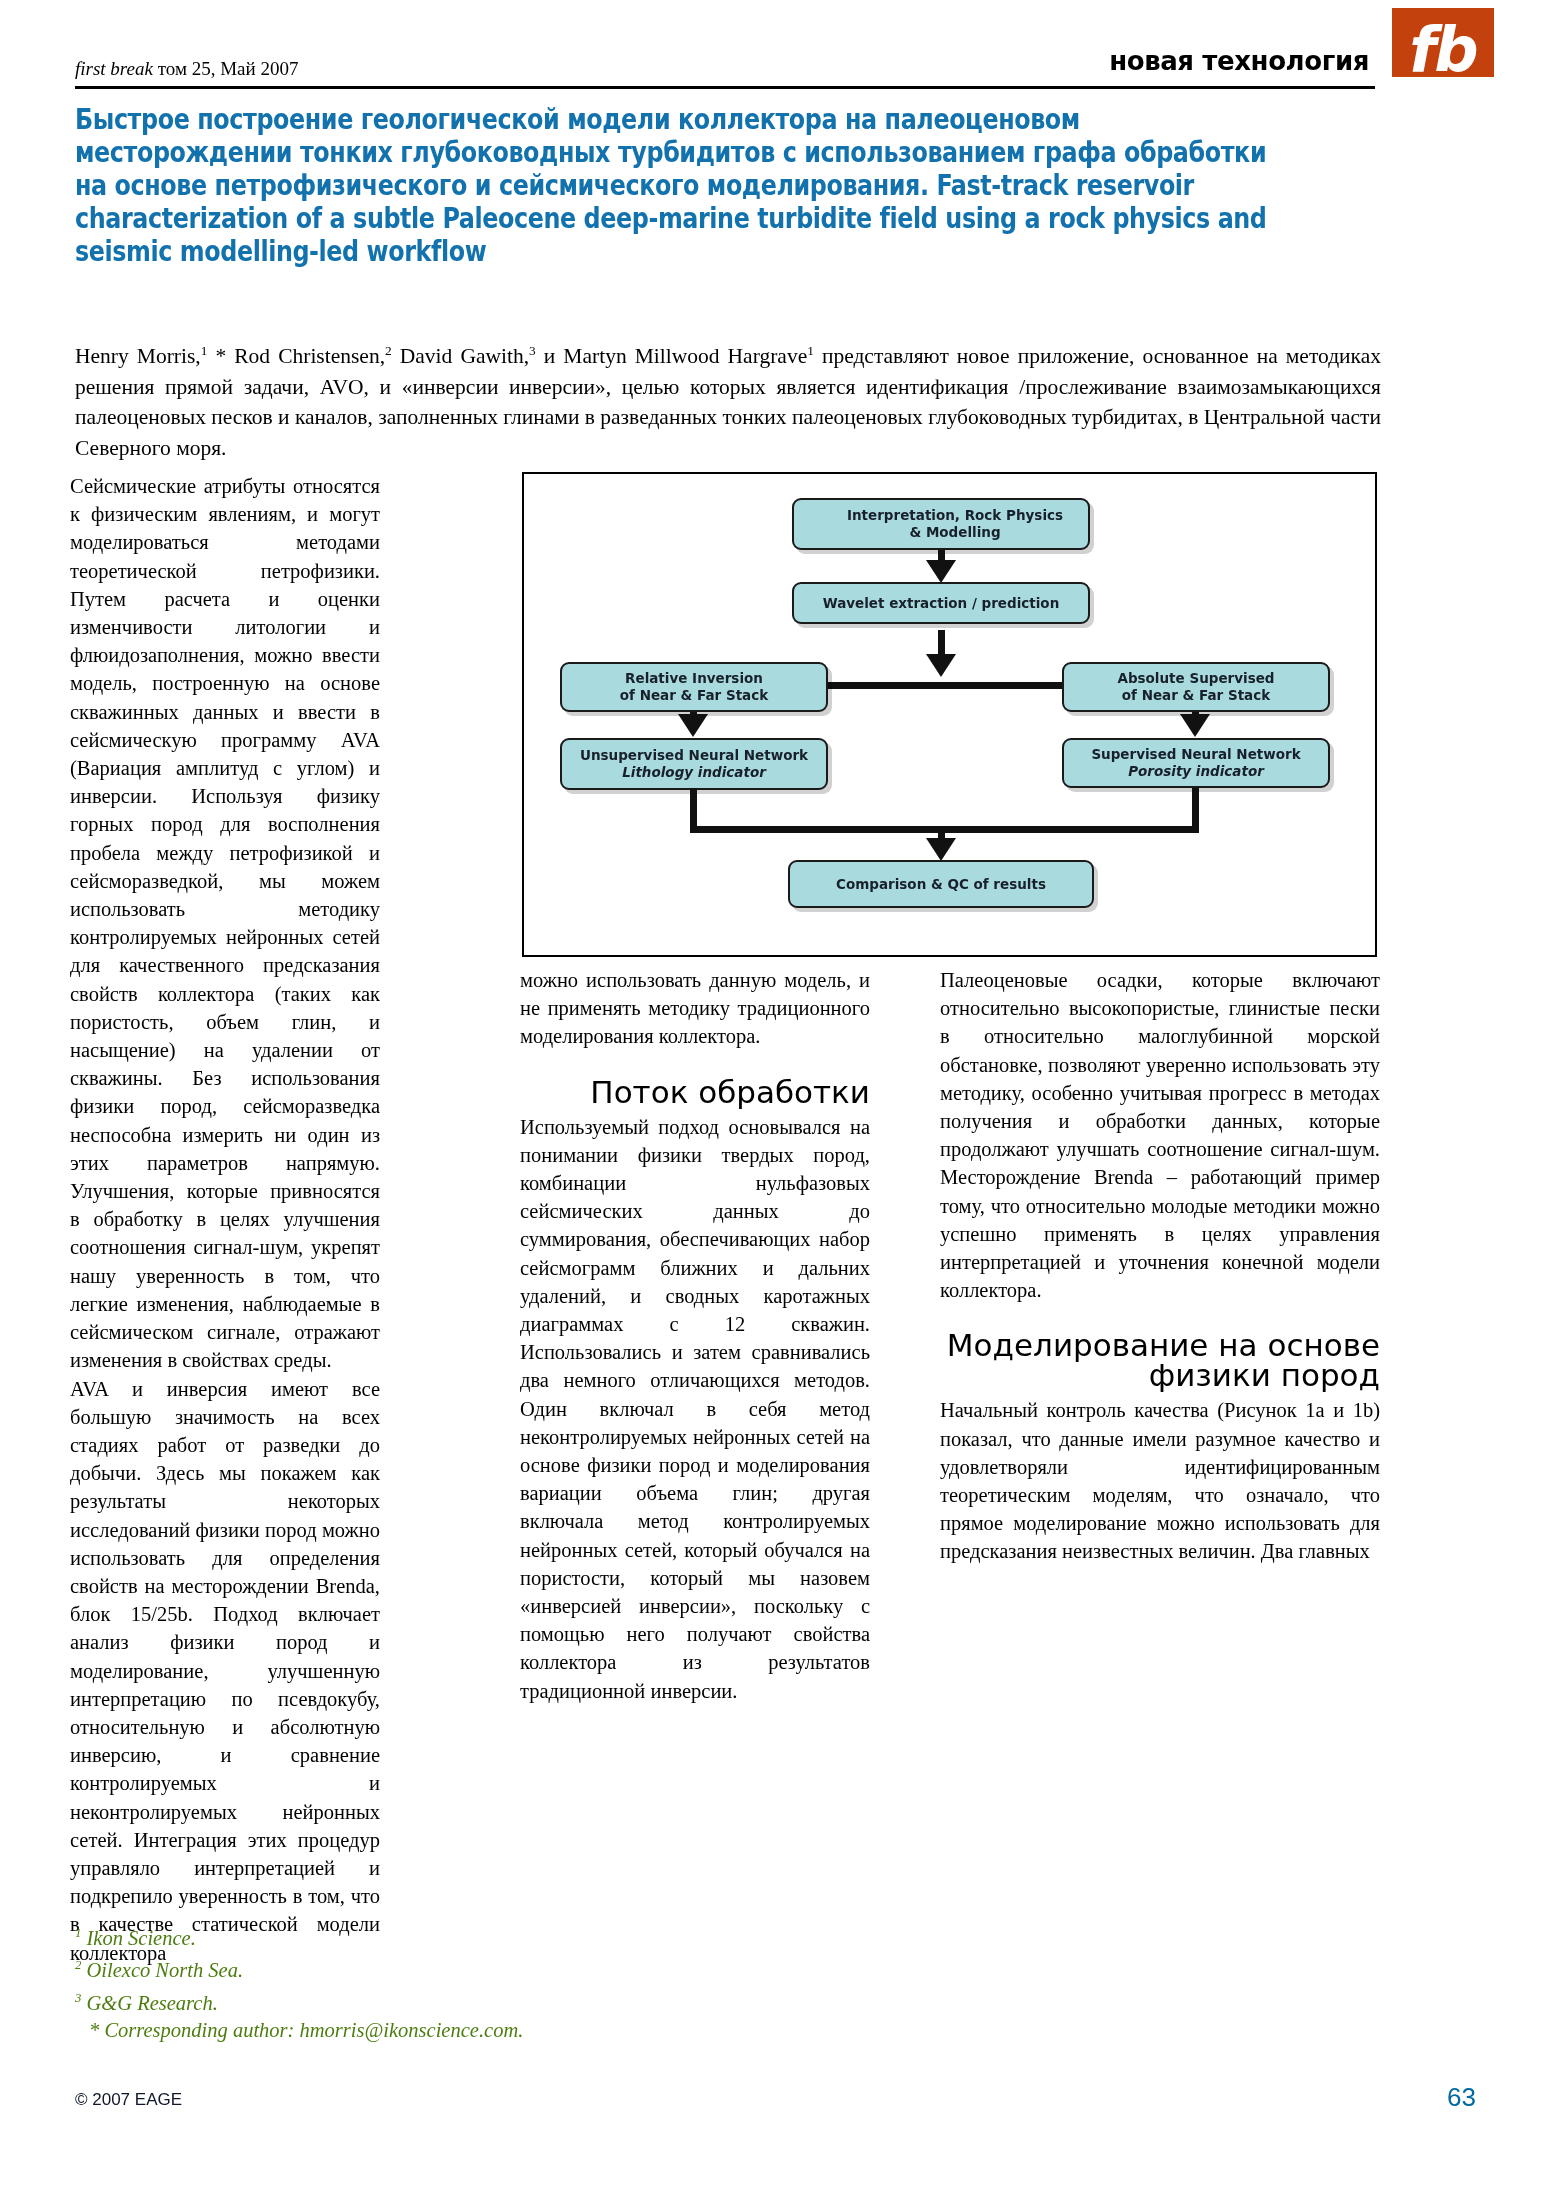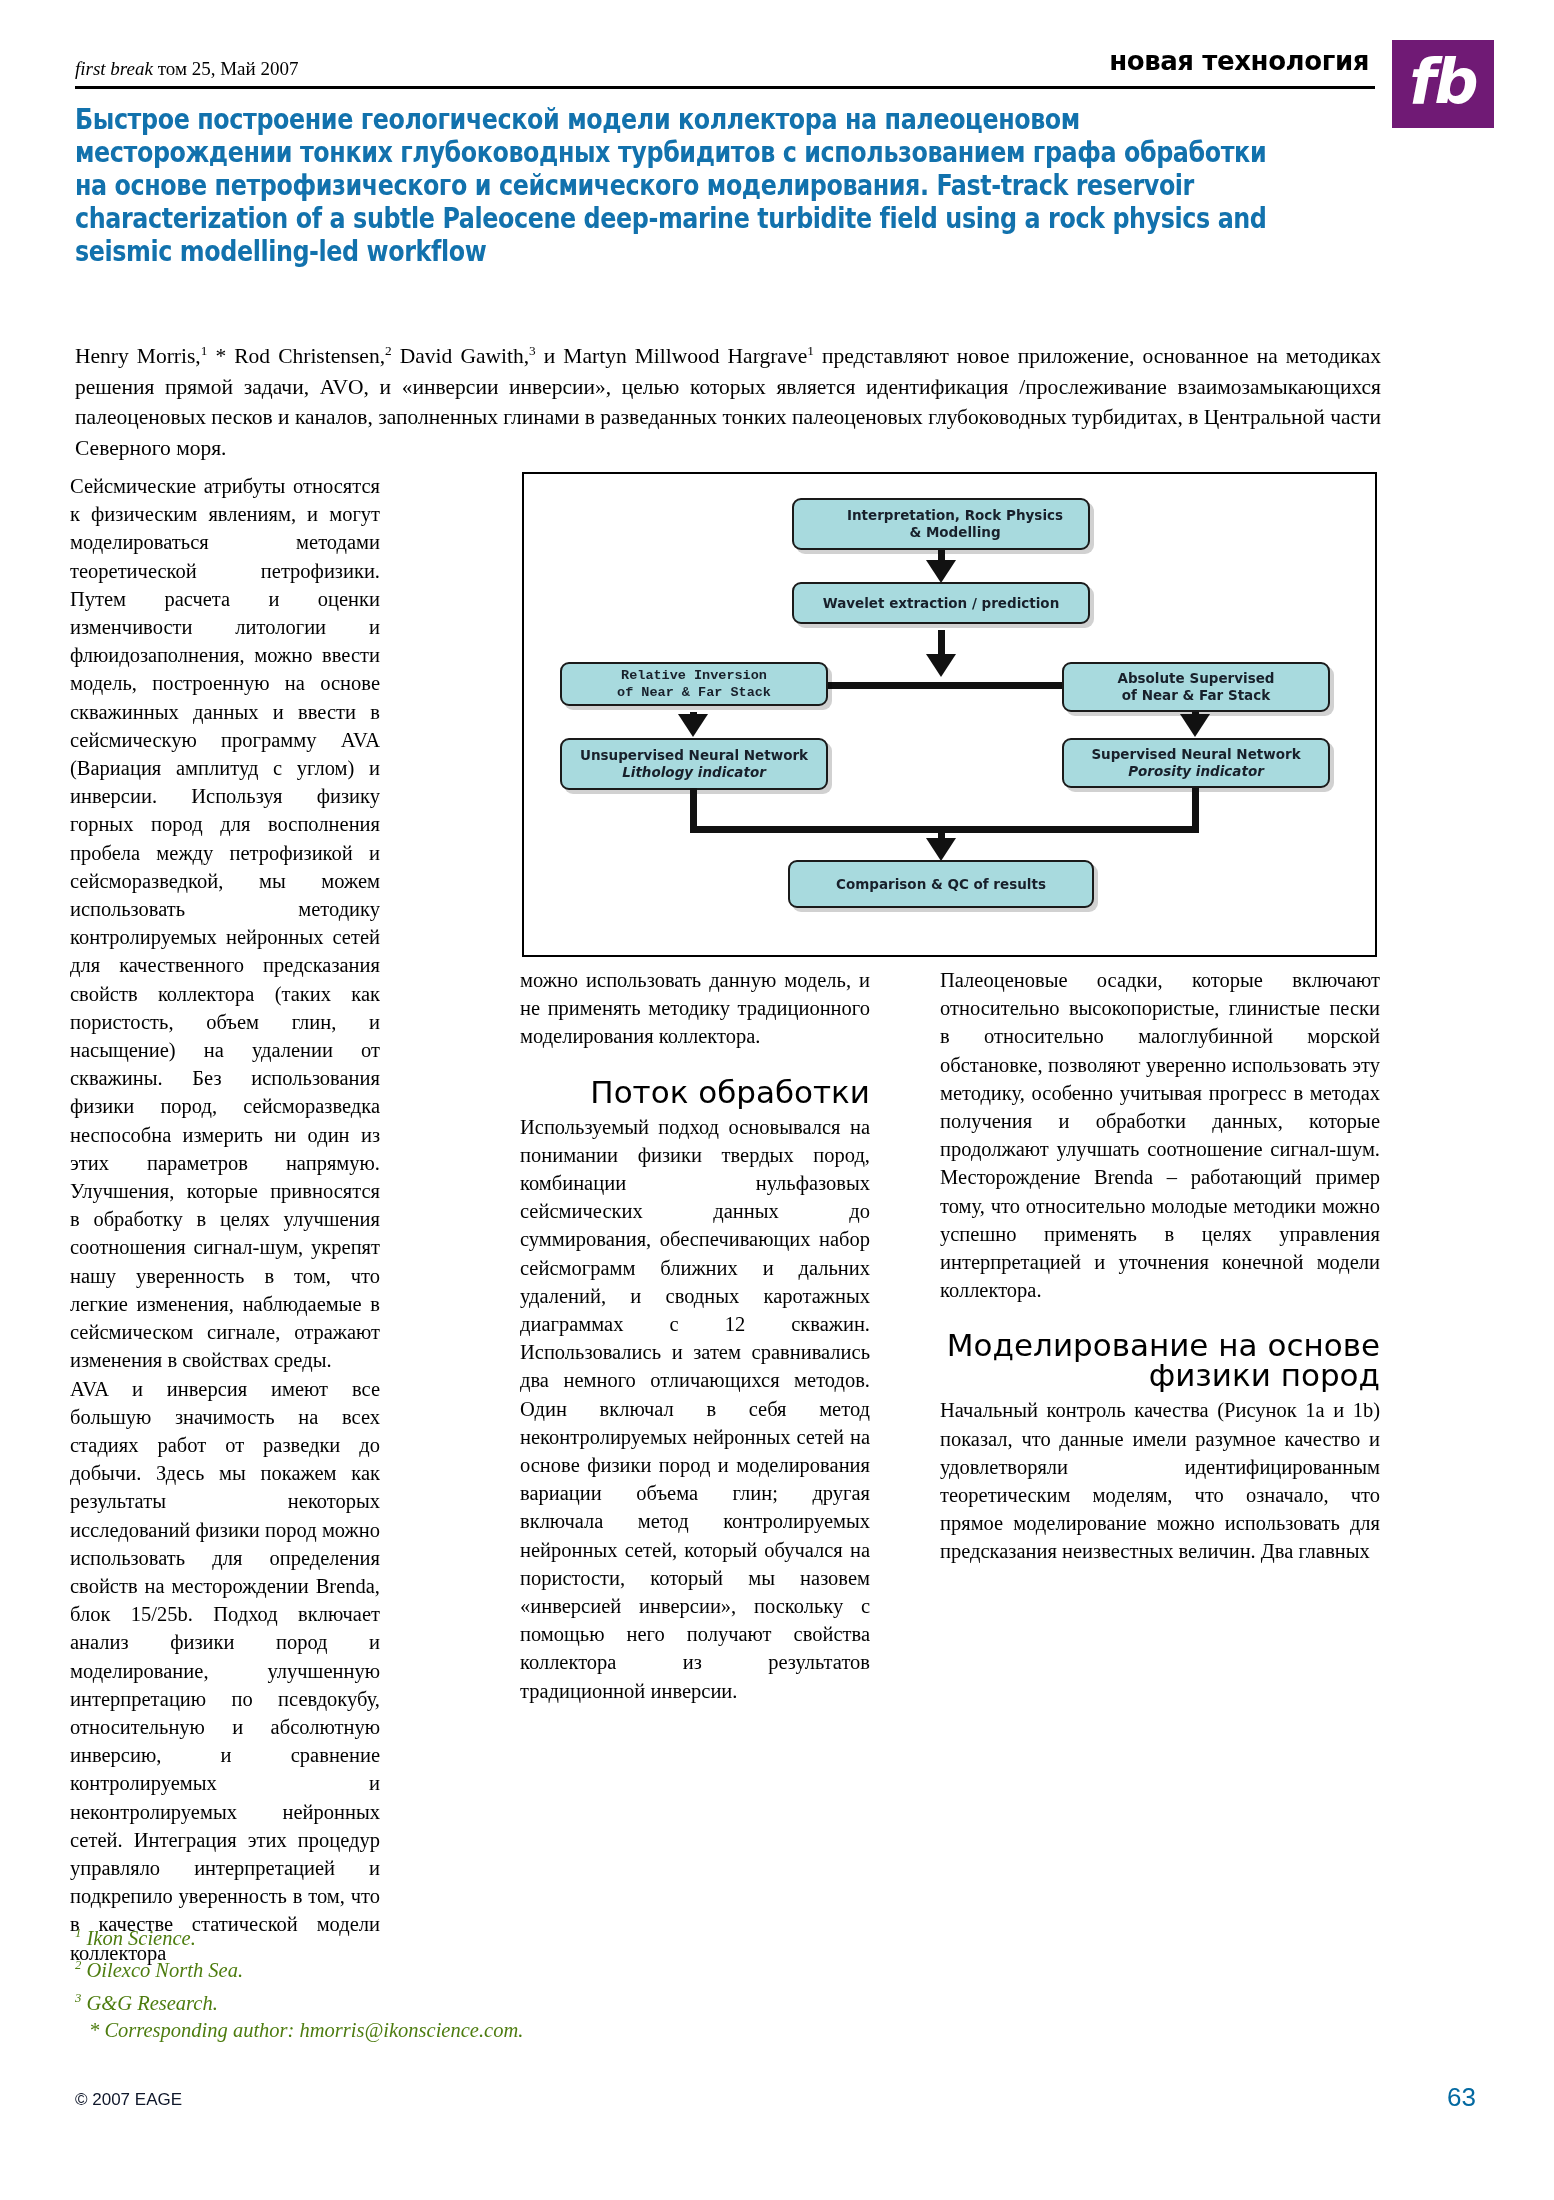--- a/index.html
+++ b/index.html
@@ -29,23 +29,22 @@
     position: absolute;
     left: 0; top: 0;
     width: 1554px;
     height: 120px;
   }
   .fb-logo {
     position: absolute;
     right: 60px;
     top: 8px;
     width: 102px;
-    height: 88px;
-    background: #701a75;
-    margin-top: 32px;
+    height: 69px;
+    background: #c2410c;
   }
   .fb-logo .fb-text {
     position: absolute;
     left: 0; top: -2px;
     width: 102px;
     height: 88px;
     color: #ffffff;
     font-family: "DejaVu Sans", sans-serif;
     font-weight: bold;
     font-style: italic;
@@ -270,21 +269,21 @@
 
       <div class="fnode" style="left:268px; top:108px; width:298px; height:42px;">
         <span>Wavelet extraction / prediction</span>
       </div>
 
       <div class="fline" style="left:414px; top:156px; width:7px; height:32px;"></div>
       <div class="farrow" style="left:402px; top:180px;"></div>
 
       <div class="fline" style="left:222px; top:208px; width:390px; height:7px;"></div>
 
-      <div class="fnode" style="left:36px; top:188px; width:268px; height:44px;font-family:Liberation Mono, monospace;">
+      <div class="fnode" style="left:36px; top:188px; width:268px; height:50px;">
         <span>Relative Inversion</span>
         <span>of Near &amp; Far Stack</span>
       </div>
 
       <div class="fnode" style="left:538px; top:188px; width:268px; height:50px;">
         <span>Absolute Supervised</span>
         <span>of Near &amp; Far Stack</span>
       </div>
 
       <div class="fline" style="left:166px; top:238px; width:7px; height:14px;"></div>

